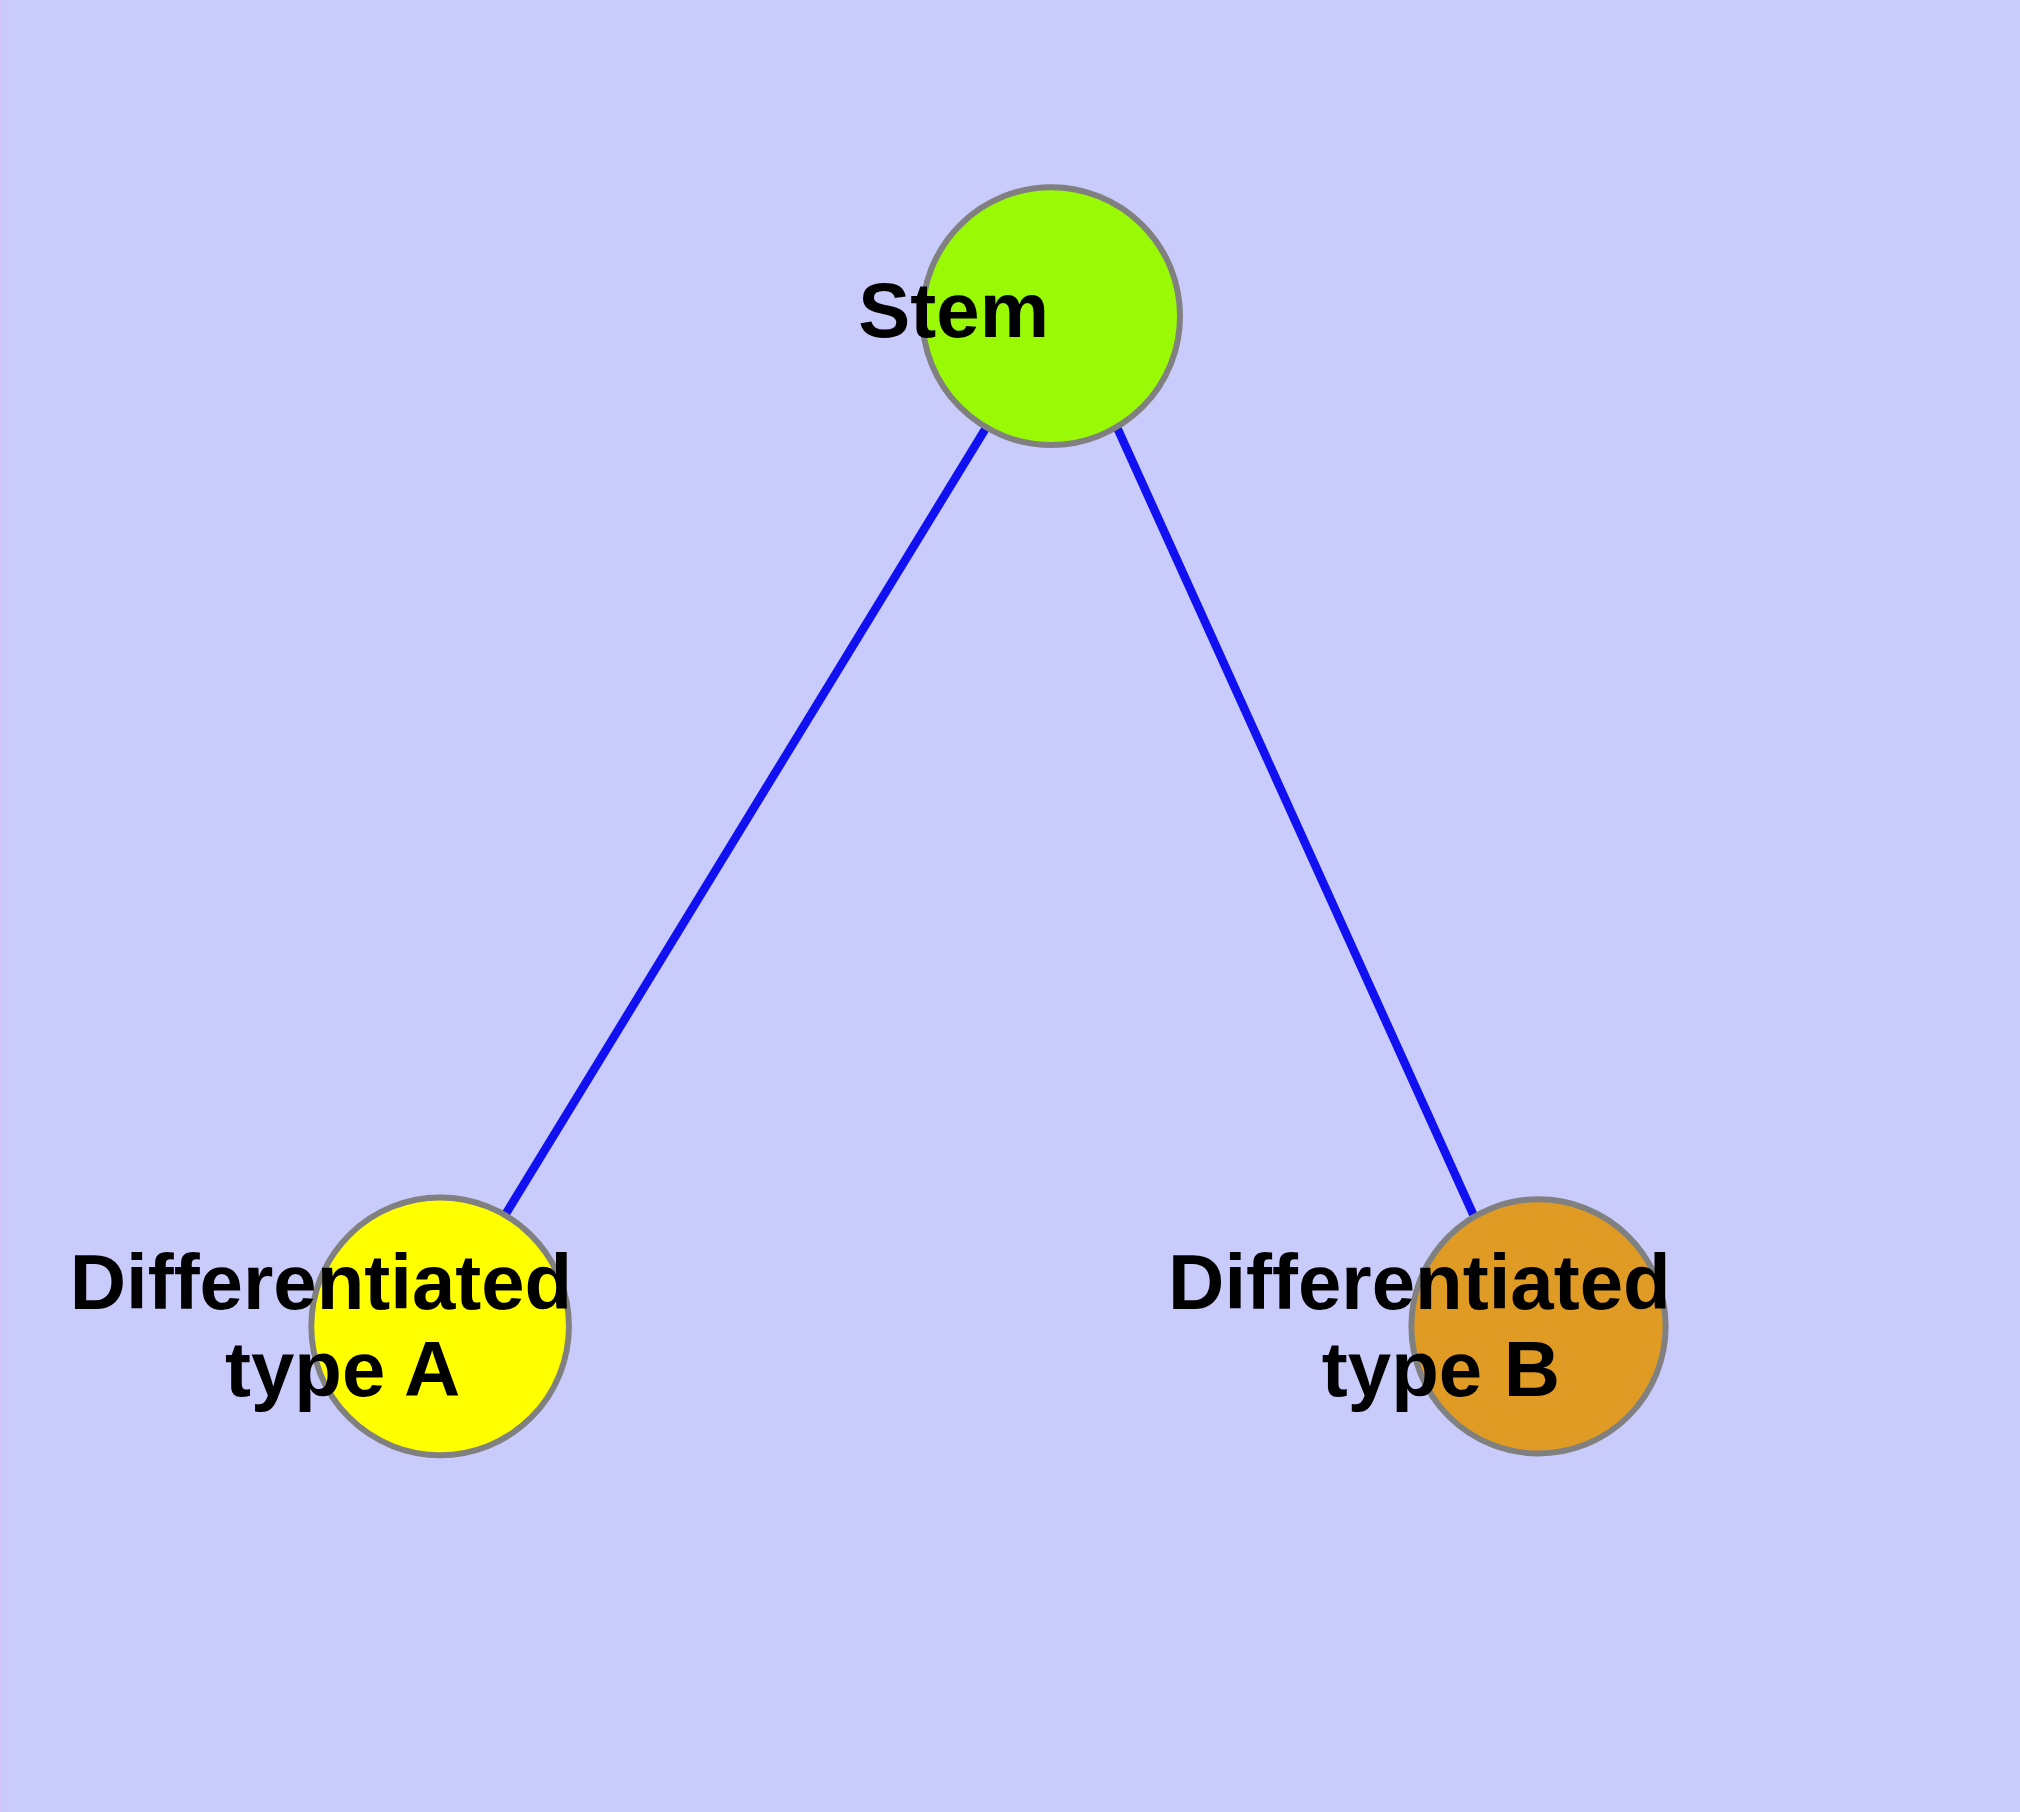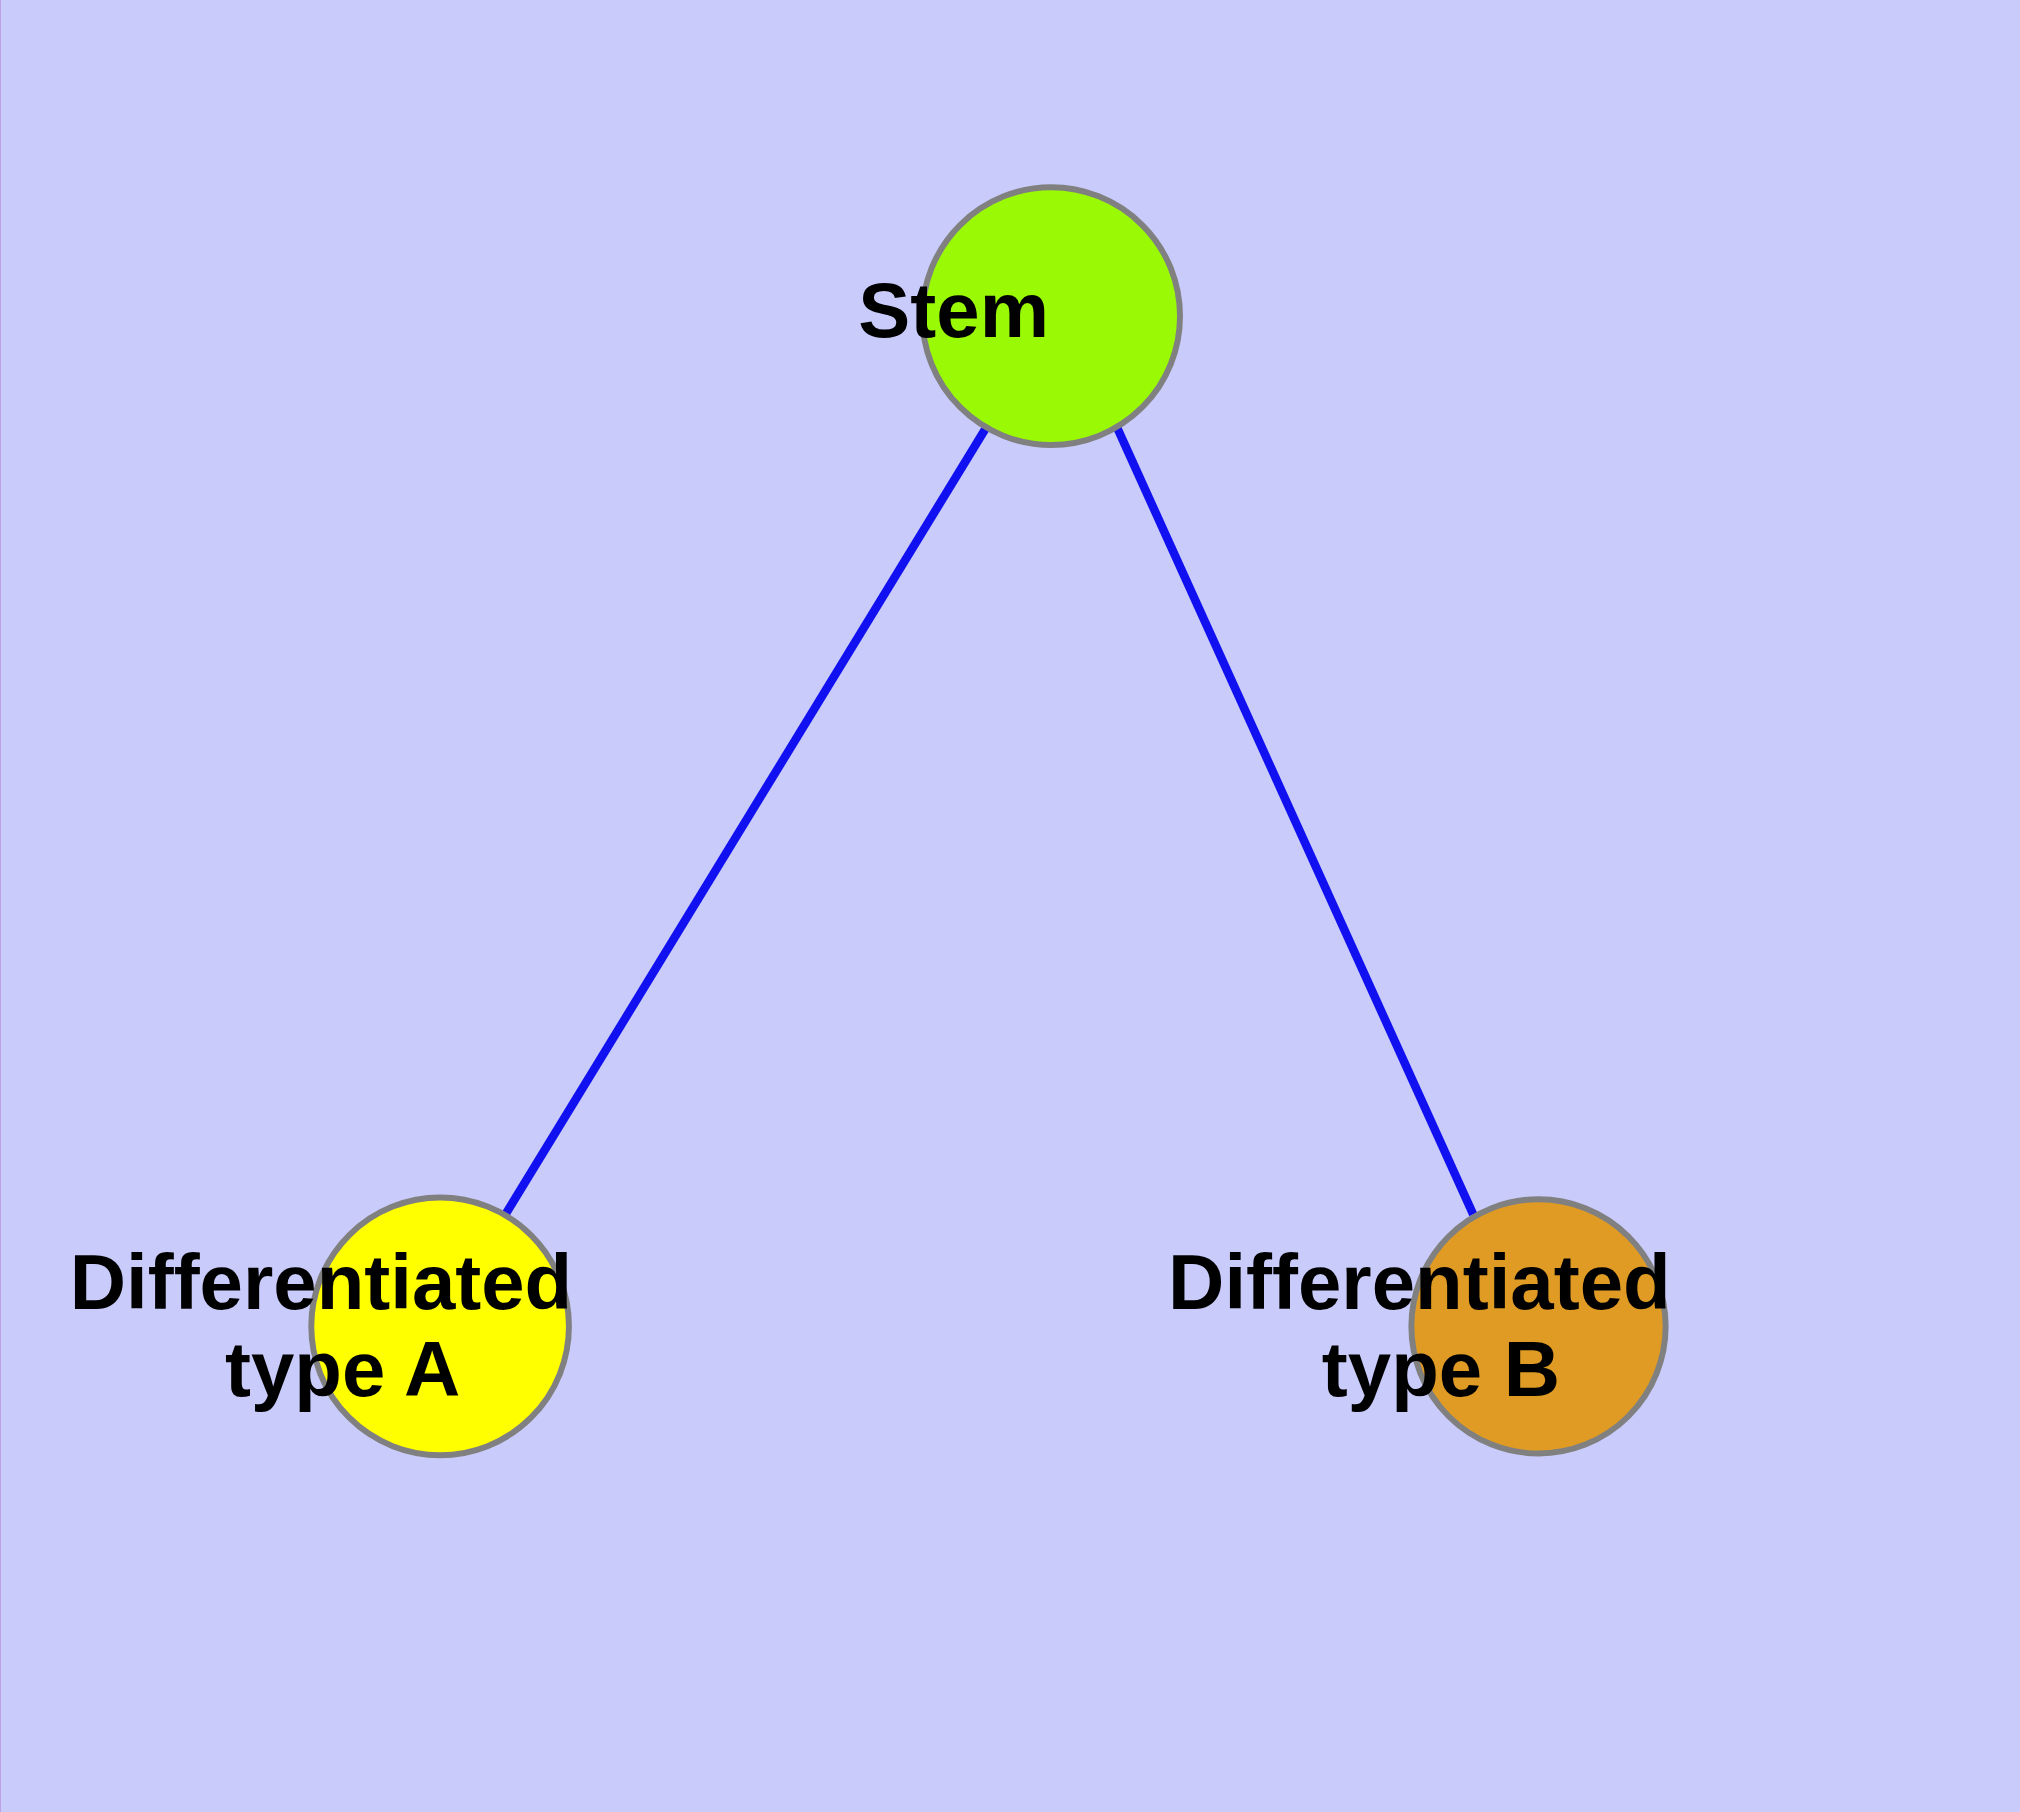--- a/index.html
+++ b/index.html
@@ -35,21 +35,21 @@
   .edge-line {
     stroke-linecap: butt;
   }
   .node-circle {
     vector-effect: none;
   }
 </style>
 </head>
 <body>
 
-<div id="stage" style="width: 2021px; height: 1812px; background: #a21caf;">
+<div id="stage" style="width: 2021px; height: 1812px; background: #f0abfc;">
   <svg id="graph-svg" viewBox="0 0 2384 2138" style="width: 2021px; height: 1812px;">
 
     <rect x="0" y="0" width="2384" height="2138" fill="#c9cbfa"></rect>
 
     <g>
       <line class="edge-line" x1="1163" y1="505" x2="596" y2="1433" stroke="#1010f0" stroke-width="10"></line>
       <line class="edge-line" x1="1318" y1="505" x2="1738" y2="1433" stroke="#1010f0" stroke-width="10"></line>
     </g>
 
     <g>

